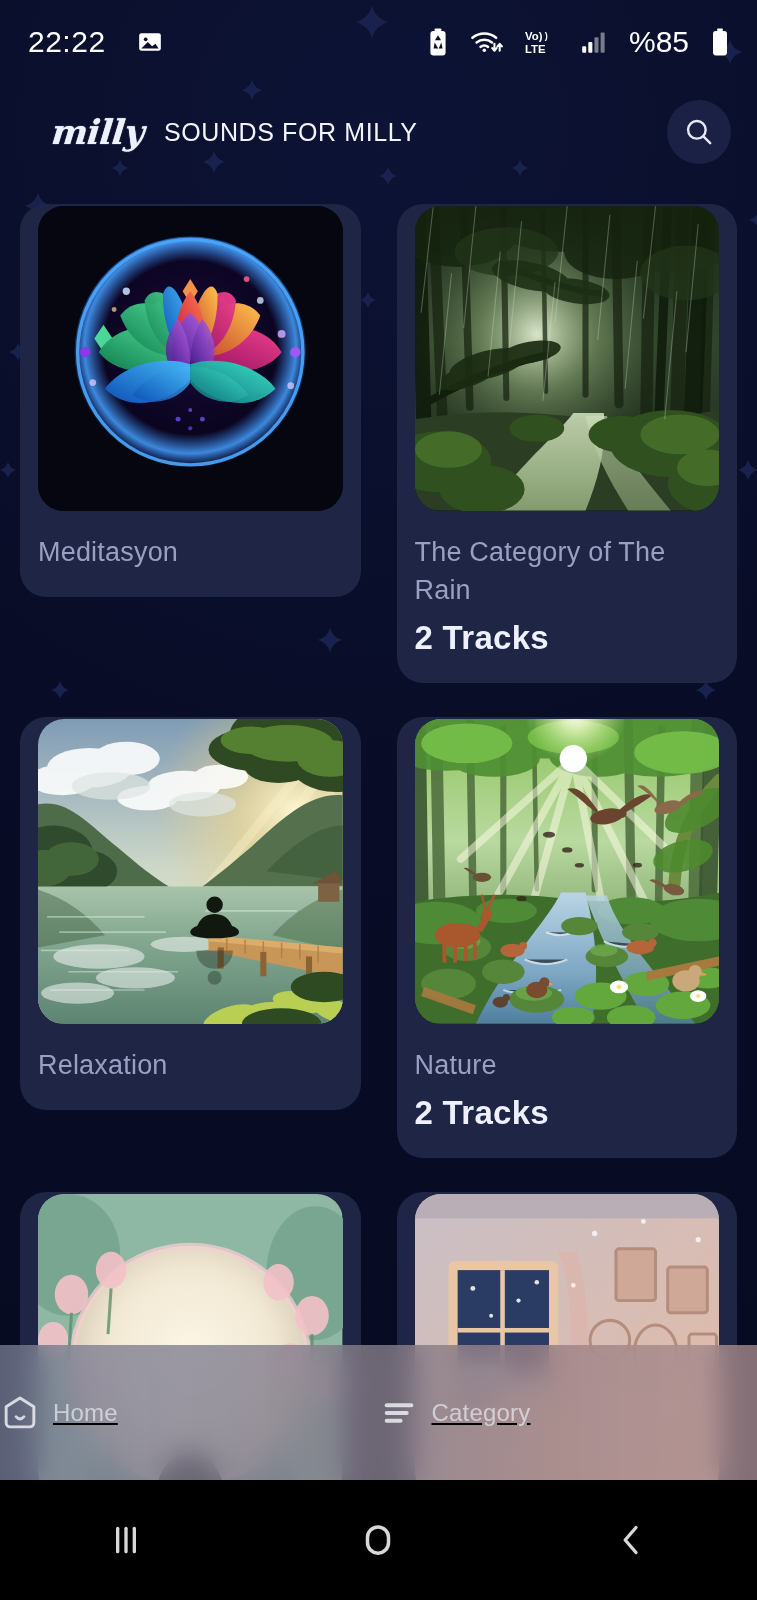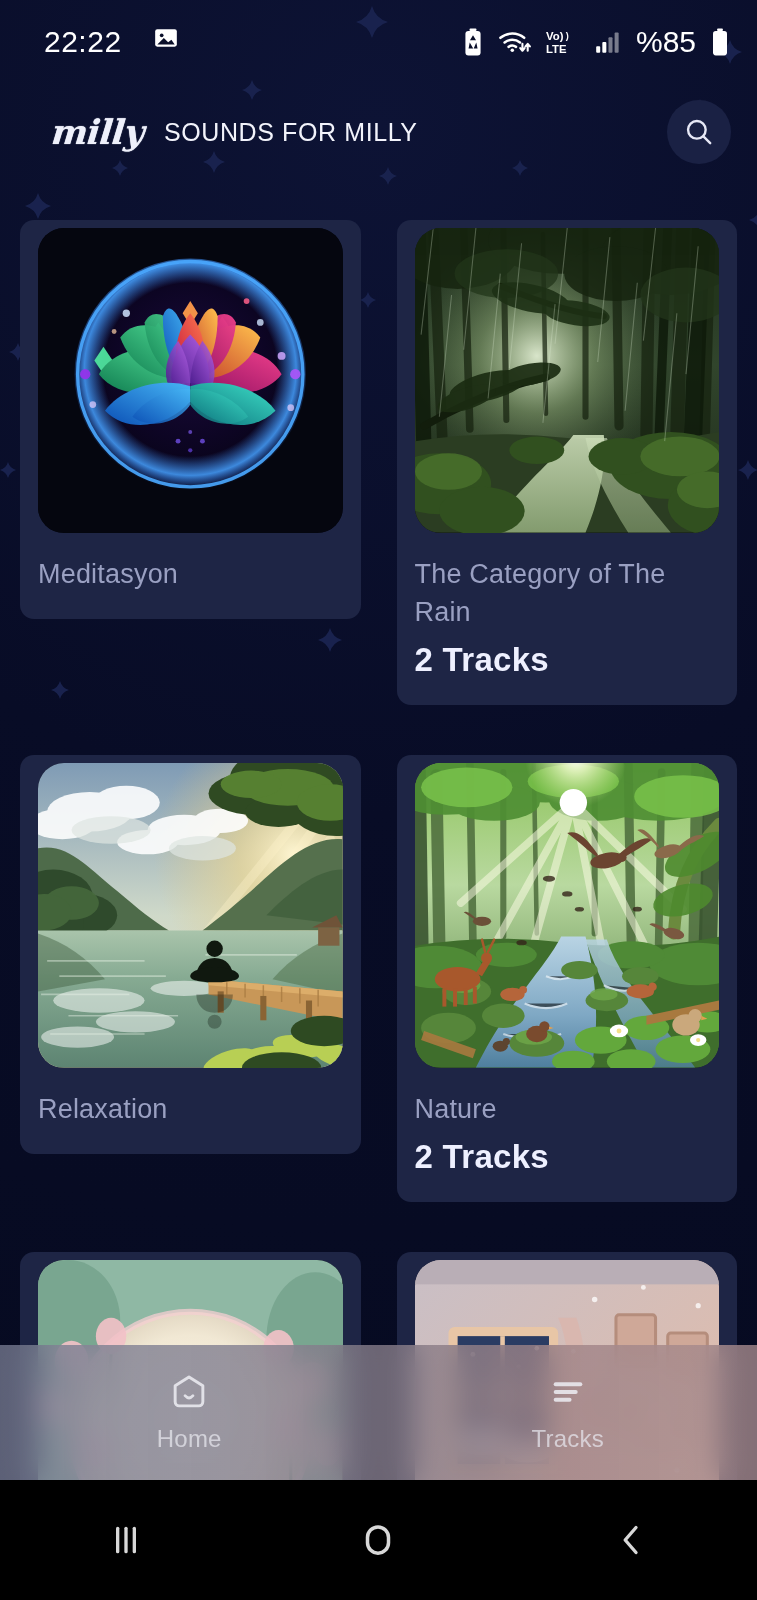--- a/index.html
+++ b/index.html
@@ -23,23 +23,23 @@
   }
 
   
   .statusbar {
     position:relative; z-index:3;
     height:84px;
     display:flex; align-items:center;
     padding:0 28px;
     color:#ffffff;
   }
-  .sb-left { display:flex; gap:31px;margin-left:16px; }
+  .sb-left { display:flex; align-items:center; gap:31px; }
   .sb-time { font-size:30px; letter-spacing:0.5px; font-weight:400; }
-  .sb-right { margin-left:auto; display:flex; align-items:center; gap:15px; }
+  .sb-right { margin-left:auto; display:flex; align-items:center; gap:22px; }
   .sb-batt-txt { font-size:30px; letter-spacing:0px; }
 
   
   .appbar {
     position:relative; z-index:3;
     height:96px;
     display:flex; align-items:center;
     padding:0 26px 0 52px;
   }
   .brand-script {
@@ -68,23 +68,22 @@
     margin-top:24px;
     padding:0 20px;
     display:grid;
     grid-template-columns:1fr 1fr;
     column-gap:36px;
     row-gap:34px;
     align-items:start;
   }
   .card {
     background:#1e2545;
-    border-radius:14px;
-    padding:8px 18px 26px 18px;
-    margin-top:16px;
+    border-radius:26px;
+    padding:2px 18px 26px 18px;
   }
   .card-thumb {
     width:100%;
     aspect-ratio:1/1;
     border-radius:26px;
     overflow:hidden;
     position:relative;
     background:#05070f;
   }
   .card-thumb svg { display:block; width:100%; height:100%; }
@@ -111,22 +110,22 @@
     backdrop-filter:blur(14px);
     background:linear-gradient(90deg,
        rgba(120,124,146,0.76) 0%,
        rgba(126,124,142,0.78) 28%,
        rgba(134,124,136,0.80) 52%,
        rgba(158,130,134,0.80) 74%,
        rgba(168,140,142,0.78) 100%);
   }
   .navitem {
     flex:1;
-    display:flex; flex-direction:column;
-    align-items:center; gap:13px;
+    display:flex; flex-direction:row;
+    align-items:center; gap:13px;text-decoration:underline;
   }
   .navitem .nav-label {
     font-size:24px;
     color:rgba(232,232,238,0.72);
     letter-spacing:0.2px;
   }
   .navitem.active .nav-label { color:#ffffff; font-weight:700; }
   .navicon { height:40px; display:flex; align-items:flex-end; }
 
   
@@ -853,21 +852,21 @@
     <div class="navitem">
       <span class="navicon">
         <svg width="40" height="40" viewBox="0 0 26 26">
           <g stroke="rgba(236,236,242,0.86)" stroke-width="2.6" stroke-linecap="round">
             <path d="M5 8 L21 8"></path>
             <path d="M5 13 L18 13"></path>
             <path d="M5 18 L14 18"></path>
           </g>
         </svg>
       </span>
-      <span class="nav-label">Tracks</span>
+      <span class="nav-label">Category</span>
     </div>
 
 
 
   </div>
 
   <div class="sysbar">
     <div class="sysbtn">
       <svg width="40" height="40" viewBox="0 0 24 24">
         <g stroke="#d8d8d8" stroke-width="2" stroke-linecap="round">

